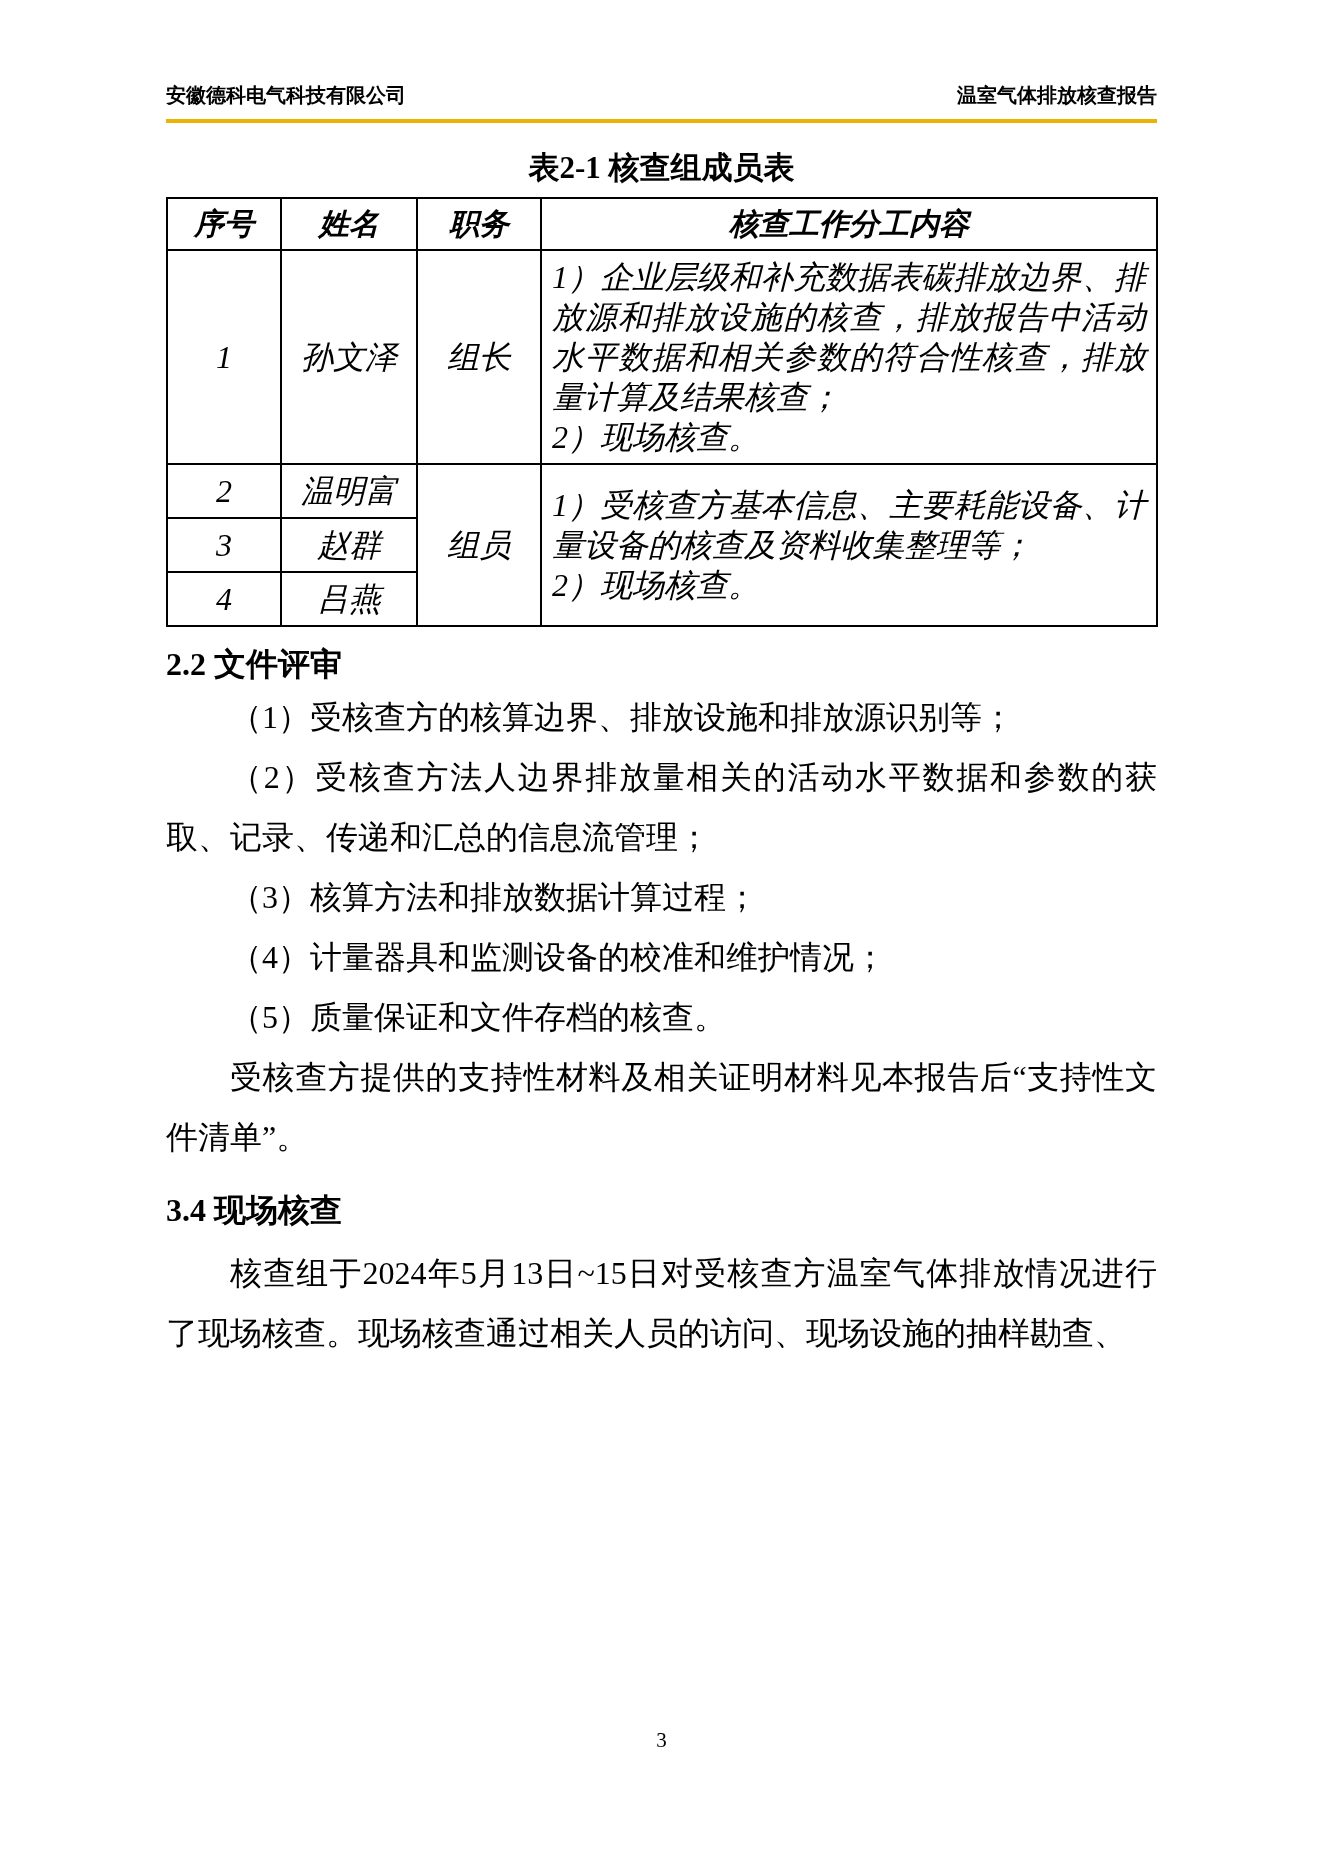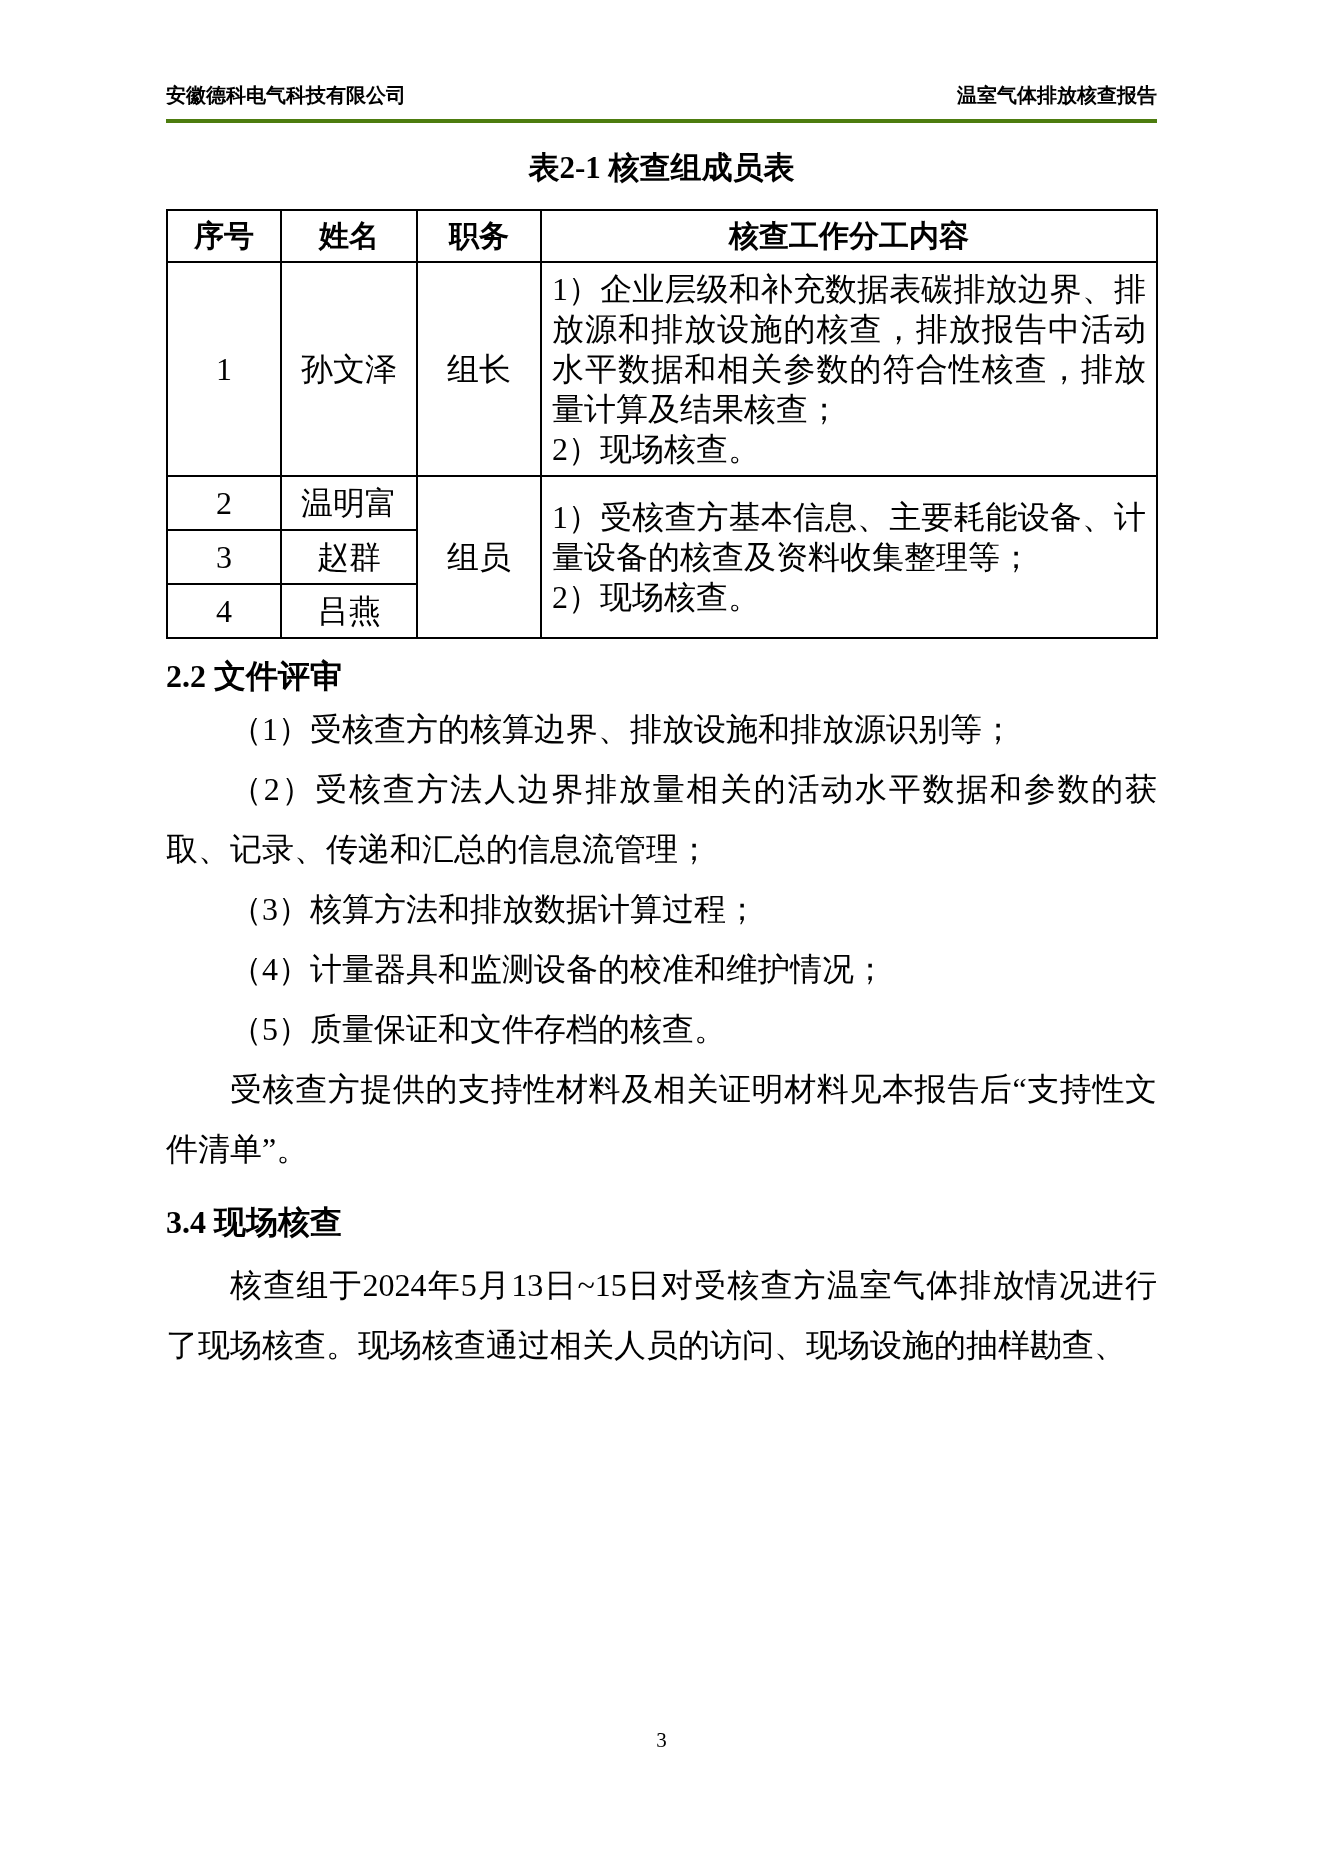--- a/index.html
+++ b/index.html
@@ -15,34 +15,35 @@
     padding: 82px 166px 0 166px;
     overflow: hidden;
   }
   .doc-header {
     display: flex;
     justify-content: space-between;
     align-items: flex-end;
     font-size: 20px;
     font-weight: bold;
     padding-bottom: 10px;
-    border-bottom: 4px solid #4d7c0f;
+    border-bottom: 4px solid #eab308;
   }
   .table-title {
     text-align: center;
     font-size: 31px;
     font-weight: bold;
     margin-top: 24px;
   }
   table.team {
     width: 100%;
     border-collapse: collapse;
-    margin-top: 20px;
+    margin-top: 8px;
     font-size: 32px;
     table-layout: fixed;
+    font-style: italic;
   }
   .team col.c1 { width: 114px; }
   .team col.c2 { width: 136px; }
   .team col.c3 { width: 124px; }
   .team col.c4 { width: 616px; }
   .team th, .team td {
     border: 2px solid #000000;
     text-align: center;
     vertical-align: middle;
     line-height: 40px;

